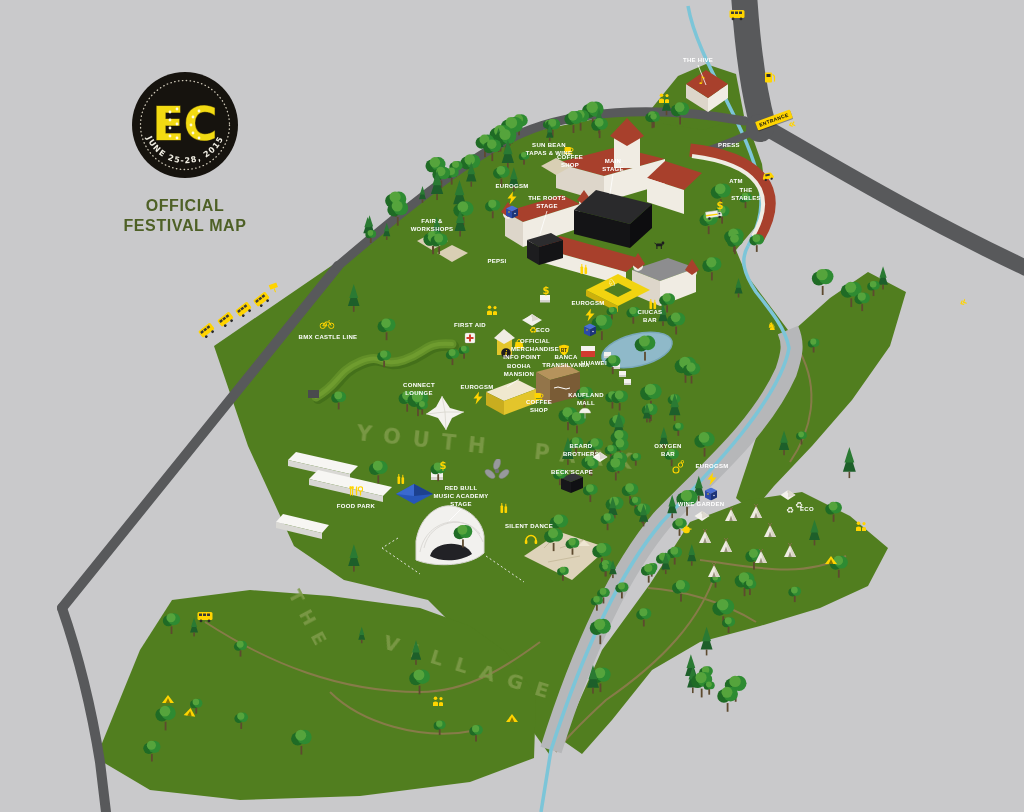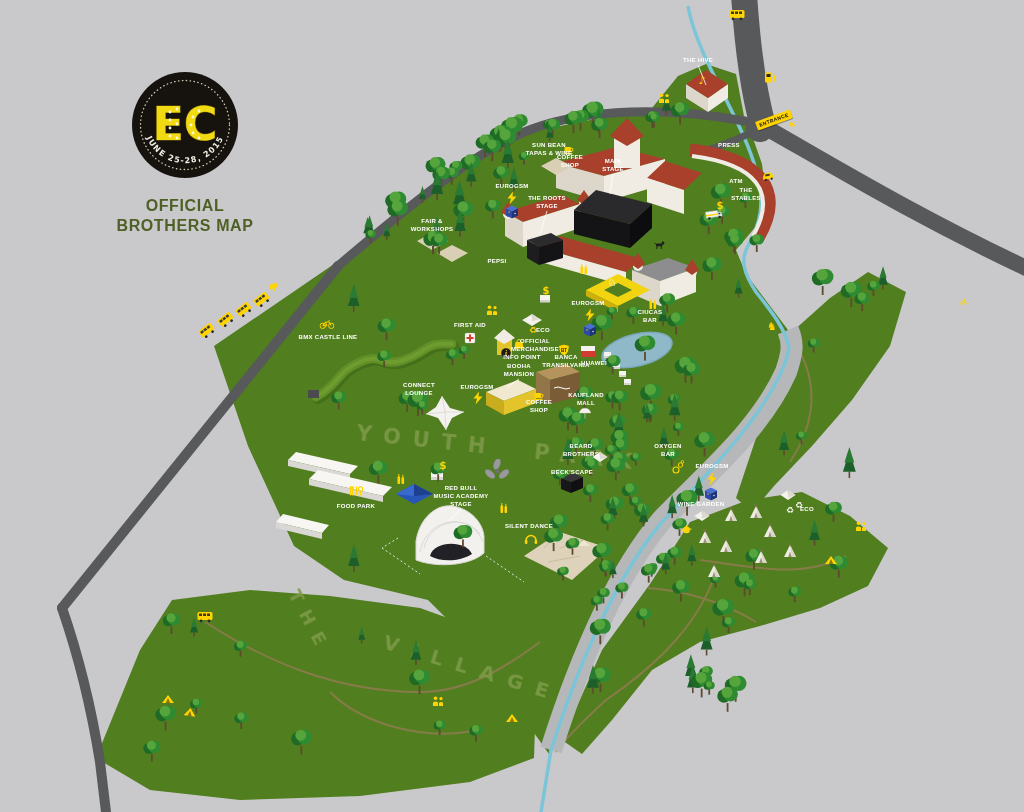--- a/index.html
+++ b/index.html
@@ -1881,16 +1881,16 @@
         <circle cx="78" cy="73" r="1.4"></circle>
         <circle cx="84" cy="78" r="1.4"></circle>
     </g>
     <path id="datearc" d="M30,74 A42,42 0 0 0 110,74" fill="none"></path>
     <text font-family="'DejaVu Sans',sans-serif" font-weight="bold" font-size="8" fill="#f2efe4" letter-spacing="1.2">
       <textPath href="#datearc" startOffset="50%" text-anchor="middle">JUNE 25-28, 2015</textPath>
     </text>
   </svg>
   <div class="logo-sub">
     <div>OFFICIAL</div>
-    <div>BROTHERS MAP</div>
+    <div>FESTIVAL MAP</div>
   </div>
 
 </div>
 
 </body></html>

